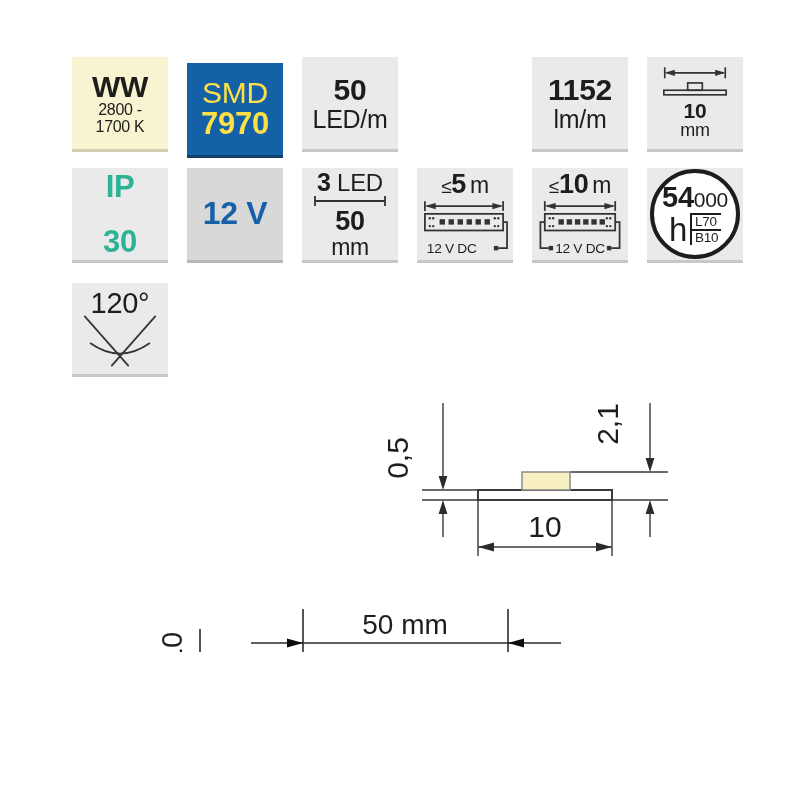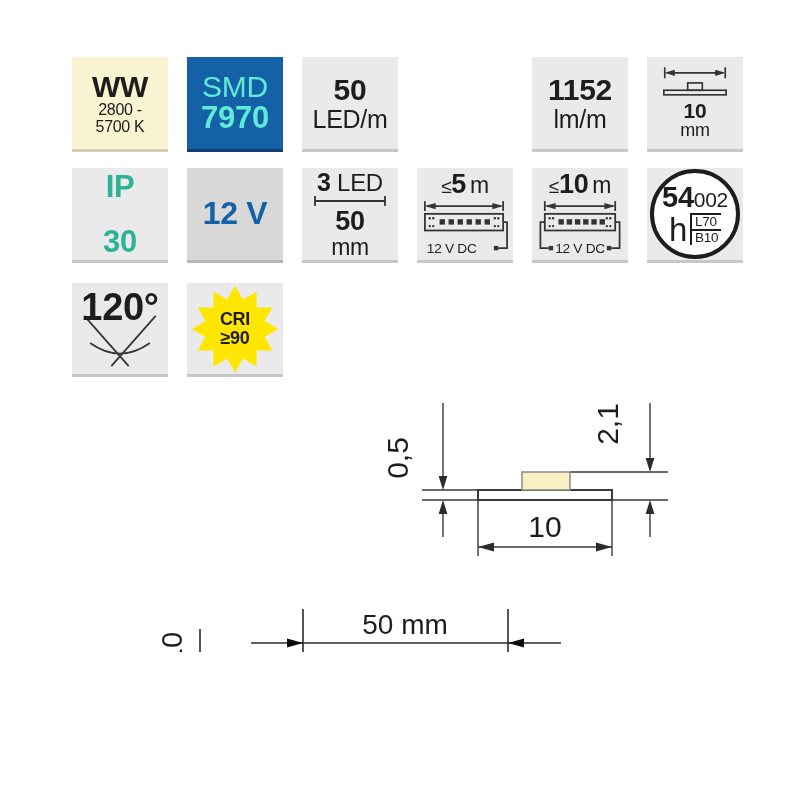--- a/index.html
+++ b/index.html
@@ -5,21 +5,21 @@
   html,body{margin:0;padding:0;background:#fff;}
   #canvas{position:relative;width:800px;height:652px;background:#fff;overflow:hidden;
           font-family:"Liberation Sans",sans-serif;color:#1d1d1b;}
 
   
   .tile{position:absolute;width:96px;height:95px;background:#eaeaea;
         display:flex;flex-direction:column;align-items:center;justify-content:center;
         box-sizing:border-box;border-bottom:3px solid rgba(0,0,0,0.15);
         letter-spacing:-0.3px;line-height:1.04;text-align:center;}
   .tile.cream{background:#f8f3d0;}
-  .tile.blue{background:#1561a8;color:#5eead4;border-bottom-color:#103f6e;}
+  .tile.blue{background:#1561a8;color:#fde047;border-bottom-color:#103f6e;margin-top:6px;}
   .tile.gray2{background:#d8d8d8;}
   .v{font-weight:bold;font-size:30px;}
   .u{font-size:25px;}
   .sm{font-size:16px;}
   .teal{color:#2bb394;font-weight:bold;font-size:31px;line-height:1.08;}
   .volt{color:#1561a8;font-weight:bold;font-size:32px;}
   .ico{display:block;}
   .ln{stroke:#333;stroke-width:1.8;fill:none;}
   .ar{fill:#333;stroke:none;}
   .otl{stroke:#333;stroke-width:1.8;fill:none;}
@@ -39,21 +39,21 @@
   .life-top{line-height:1;white-space:nowrap;}
   .life-54{font-weight:bold;font-size:29px;}
   .life-000{font-size:21px;}
   .life-bot{display:flex;align-items:center;margin-top:1px;}
   .life-h{font-size:33px;line-height:1;margin-right:3px;}
   .life-stack{border-left:2px solid #1d1d1b;font-size:13.5px;line-height:1.05;text-align:left;}
   .life-l{display:block;border-top:2px solid #1d1d1b;border-bottom:2px solid #1d1d1b;padding:0 3px;}
   .life-b{display:block;padding:0 3px;}
 
   .angle-txt{position:absolute;top:5px;left:0;right:0;text-align:center;
-             font-weight:bold;font-size:38px;z-index:2;}
+             font-weight:normal;font-size:29px;z-index:2;}
   .star-txt{font-weight:bold;font-size:20px;}
 
   
   #strip-band{position:absolute;left:0;top:684px;width:800px;height:43px;background:#fcfcfc;
               border-top:1px solid #c9c9c9;border-bottom:1px solid #c9c9c9;box-sizing:content-box;
               box-shadow:0 2px 3px rgba(0,0,0,0.10);overflow:hidden;}
   .led{position:absolute;top:7px;width:28px;height:29px;background:#fbfbfb;border:1px solid #b3b3b3;
        border-radius:4px;box-sizing:border-box;}
   .led i{display:block;position:absolute;}
   .led .lt,.led .lb{left:2px;right:2px;height:5px;
@@ -76,21 +76,21 @@
   .dim{position:absolute;left:0;top:600px;}
 </style>
 </head>
 <body>
 
 <div id="canvas">
 
   <div class="tile cream" style="left:72px;top:57px;">
     <div class="v">WW</div>
     <div class="sm">2800 -</div>
-    <div class="sm">5700 K</div>
+    <div class="sm">1700 K</div>
   </div>
 
   <div class="tile blue" style="left:187px;top:57px;">
     <div style="font-size:30px;">SMD</div>
     <div class="v" style="font-size:31px;">7970</div>
   </div>
 
   <div class="tile" style="left:302px;top:57px;">
     <div class="v">50</div>
     <div class="u">LED/m</div>
@@ -199,48 +199,41 @@
       <rect class="ar" x="13" y="45.8" width="4.5" height="4.5"></rect>
       <polyline class="ln" points="81,21.5 85.5,21.5 85.5,48 77,48"></polyline>
       <rect class="ar" x="72.5" y="45.8" width="4.5" height="4.5"></rect>
       <text x="45" y="53" font-size="14" text-anchor="middle">12 V DC</text>
     </svg>
   </div>
 
   <div class="tile" style="left:647px;top:168px;">
     <div class="life-circle">
       <div class="life-top">
-        <span class="life-54">54</span><span class="life-000">002</span>
+        <span class="life-54">54</span><span class="life-000">000</span>
       </div>
       <div class="life-bot">
         <span class="life-h">h</span>
         <span class="life-stack">
           <span class="life-l">L70</span>
           <span class="life-b">B10</span>
         </span>
       </div>
     </div>
   </div>
 
   <div class="tile" style="left:72px;top:283px;height:94px;position:absolute;">
     <div class="angle-txt">120°</div>
     <svg class="ico" viewBox="0 0 86 56" width="84" height="54" style="margin-top:24px;">
       <line class="ln" x1="6" y1="2" x2="52" y2="54" stroke-width="2.2"></line>
       <line class="ln" x1="80" y1="2" x2="34" y2="54" stroke-width="2.2"></line>
       <path class="ln" d="M 12,30 Q 43,52 74,30" stroke-width="2.2"></path>
     </svg>
   </div>
 
-  <div class="tile" style="left:187px;top:283px;height:94px;">
-    <svg class="ico" viewBox="0 0 100 100" width="90" height="90">
-      <polygon fill="#ffe600" points="50,2 58.8,17.2 74,8.4 74,26 91.6,26 82.8,41.2 98,50 82.8,58.8 91.6,74 74,74 74,91.6 58.8,82.8 50,98 41.2,82.8 26,91.6 26,74 8.4,74 17.2,58.8 2,50 17.2,41.2 8.4,26 26,26 26,8.4 41.2,17.2"></polygon>
-      <text class="star-txt" x="50" y="45" text-anchor="middle" font-weight="bold" font-size="21">CRI</text>
-      <text class="star-txt" x="50" y="67" text-anchor="middle" font-weight="bold" font-size="21">≥90</text>
-    </svg>
-  </div>
 
   <svg class="dim" style="left:380px;top:385px;" viewBox="380 385 310 185" width="310" height="185">
     <g stroke="#3a3a3a" stroke-width="1.4" fill="none">
       <line x1="570" y1="472" x2="668" y2="472"></line>
       <line x1="422" y1="490" x2="478" y2="490"></line>
       <line x1="422" y1="500" x2="478" y2="500"></line>
       <line x1="612" y1="500" x2="668" y2="500"></line>
       <line x1="443" y1="403" x2="443" y2="476"></line>
       <line x1="443" y1="514" x2="443" y2="537"></line>
       <line x1="650" y1="403" x2="650" y2="458"></line>

